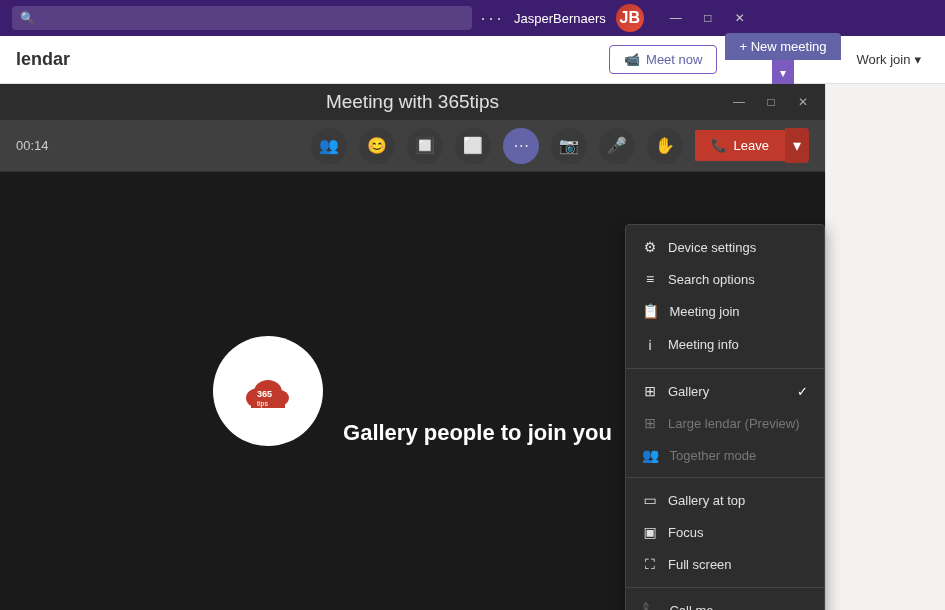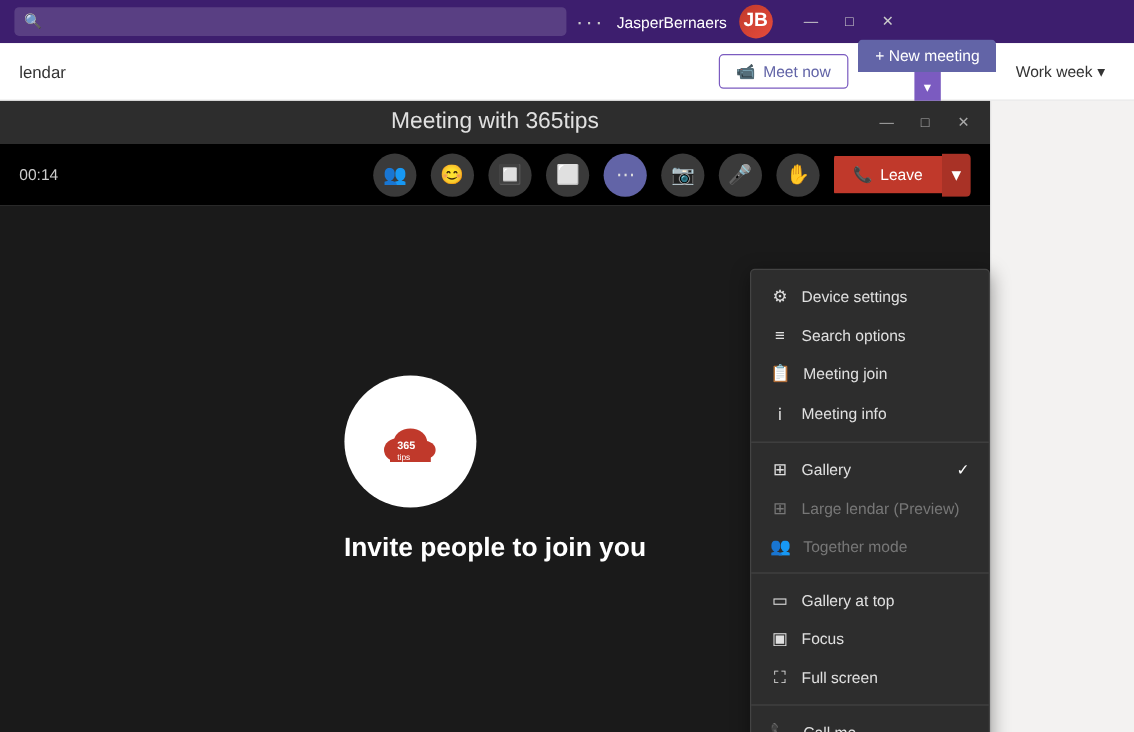--- a/index.html
+++ b/index.html
@@ -59,22 +59,22 @@
     
     .calendar-bar {
       height: 48px;
       background: #fff;
       display: flex;
       align-items: center;
       padding: 0 16px;
       border-bottom: 1px solid #e0e0e0;
     }
     .calendar-title {
-      font-size: 14px;
-      font-weight: 400;
+      font-size: 18px;
+      font-weight: 700;
       color: #333;
     }
     .calendar-bar-right {
       margin-left: auto;
       display: flex;
       align-items: center;
       gap: 8px;
     }
     .meet-now-btn {
       display: flex; align-items: center; gap: 6px;
@@ -158,21 +158,21 @@
     .mtg-ctrl {
       width: 28px; height: 28px;
       display: flex; align-items: center; justify-content: center;
       color: #aaa; font-size: 12px; cursor: pointer;
       border-radius: 3px;
     }
 
     
     .meeting-toolbar {
       height: 52px;
-      background: #000000;
+      background: #404040;
       display: flex;
       align-items: center;
       padding: 0 16px;
       gap: 12px;
       border-bottom: 1px solid #333;
     }
     .meeting-time {
       color: #ccc;
       font-size: 13px;
       font-weight: 500;
@@ -206,21 +206,21 @@
     
     .meeting-content {
       flex: 1;
       display: flex;
       align-items: center;
       justify-content: center;
       background: #1a1a1a;
       position: relative;
     }
     .invite-content {
-      display: flex; flex-direction: column; align-items: flex-start; gap: 20px;
+      display: flex; flex-direction: row; align-items: flex-end; gap: 20px;
     }
     .logo-circle {
       width: 110px; height: 110px; border-radius: 50%;
       background: #fff;
       display: flex; align-items: center; justify-content: center;
     }
     .logo-inner {
       display: flex; align-items: center; gap: 4px;
     }
     .invite-text {
@@ -293,21 +293,21 @@
       <span>📹</span>
       <span>Meet now</span>
     </button>
     <div class="new-meeting-btn">
       <div class="new-meeting-main">
         <span>+ New meeting</span>
       </div>
       <div class="new-meeting-dropdown">▾</div>
     </div>
     <div class="work-week-btn">
-      <span>Work week</span>
+      <span>Work join</span>
       <span>▾</span>
     </div>
   </div>
 </div>
 
 <div class="main-area">
 
   <div class="calendar-panel">
 
     <div class="meeting-window">
@@ -365,21 +365,21 @@
               <svg width="50" height="42" viewBox="0 0 50 42">
                 <ellipse cx="15" cy="28" rx="12" ry="10" fill="#c0392b"></ellipse>
                 <ellipse cx="25" cy="22" rx="14" ry="12" fill="#c0392b"></ellipse>
                 <ellipse cx="36" cy="28" rx="10" ry="8" fill="#c0392b"></ellipse>
                 <rect x="8" y="28" width="34" height="10" fill="#c0392b"></rect>
                 <text x="14" y="27" font-size="9" font-weight="bold" fill="white">365</text>
                 <text x="14" y="36" font-size="7" fill="white">tips</text>
               </svg>
             </div>
           </div>
-          <span class="invite-text">Invite people to join you</span>
+          <span class="invite-text">Gallery people to join you</span>
         </div>
 
         <div class="dropdown-menu">
 
           <div class="menu-item">
             <span class="menu-item-icon">⚙</span>
             <span>Device settings</span>
           </div>
 
           <div class="menu-item">

